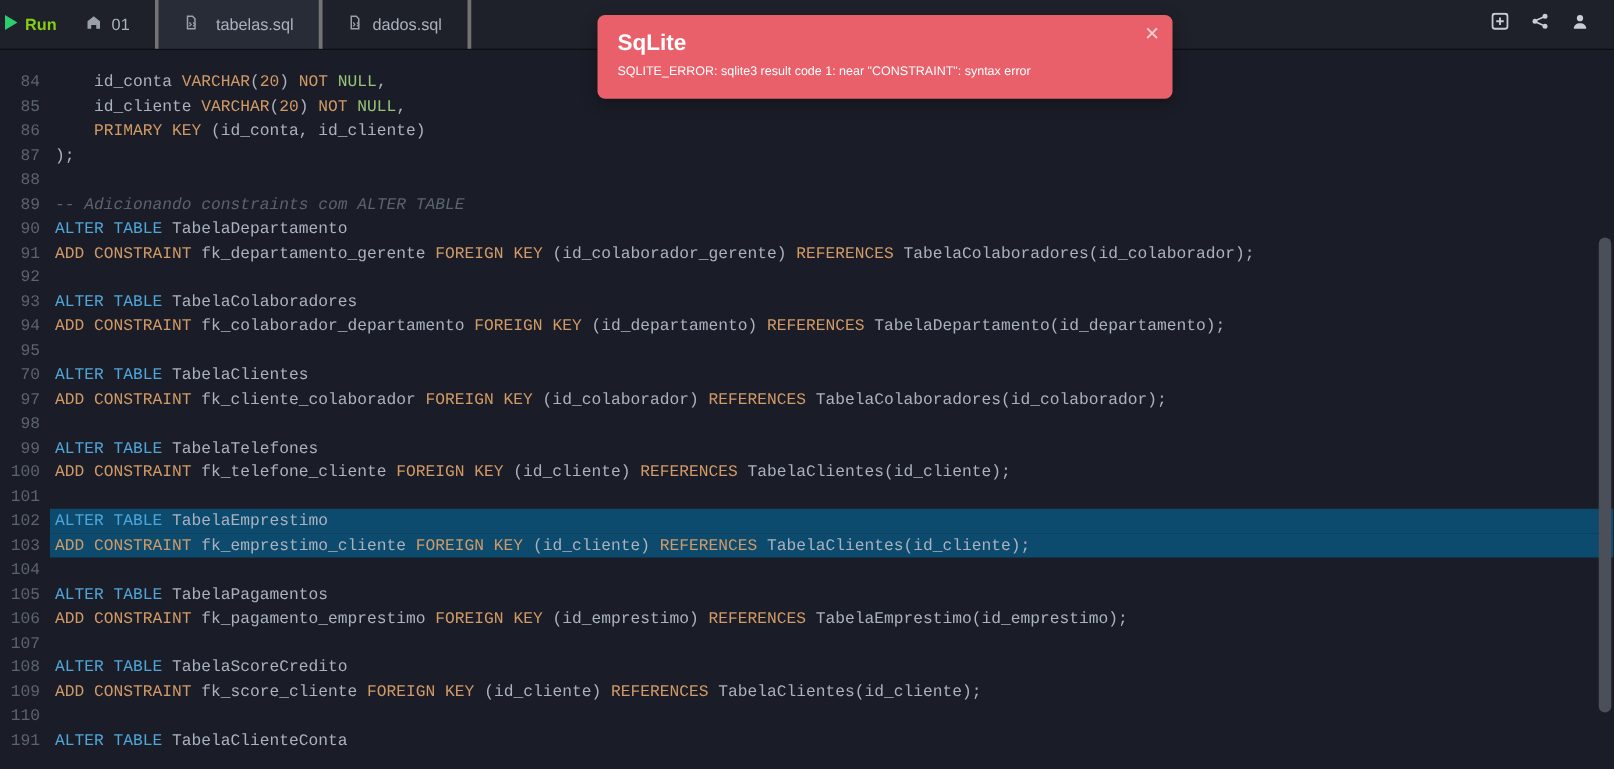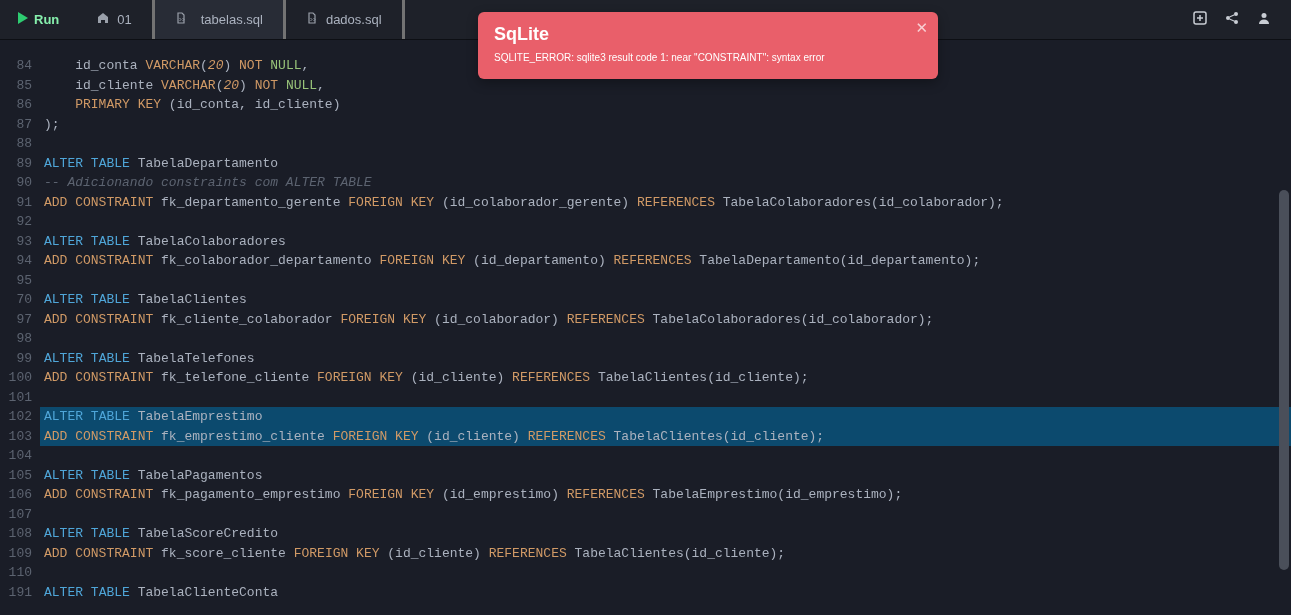--- a/index.html
+++ b/index.html
@@ -17,23 +17,23 @@
   display: flex;
   align-items: center;
   height: 40px;
   background: #1e2129;
   border-bottom: 1px solid #0d0f14;
 }
 .run-btn {
   display: flex;
   align-items: center;
   gap: 6px;
-  padding: 0 18px;
+  padding: 0 4px;
   height: 100%;
-  color: #86efac;
+  color: #84cc16;
   font-family: Arial, sans-serif;
   font-size: 13px;
   font-weight: bold;
   cursor: pointer;
 }
 .tab {
   display: flex;
   align-items: center;
   gap: 8px;
   padding: 0 20px;
@@ -83,21 +83,21 @@
 .line {
   height: 19.5px;
   line-height: 19.5px;
   white-space: pre;
   padding-left: 4px;
 }
 .line.hl { background: #0c4a6e; }
 .kw1 { color: #4fa6d9; }   
 .kw2 { color: #d19a66; }   
 .kw3 { color: #98c379; }   
-.num { color: #d19a66; font-style: italic; }
+.num { color: #d19a66; }
 .cm { color: #5c6370; font-style: italic; }
 .ident { color: #abb2bf; }
 .punct { color: #abb2bf; }
 
 .toast {
   position: absolute;
   top: 12px;
   left: 478px;
   width: 460px;
   background: #e95f6a;
@@ -220,22 +220,22 @@
       <div>110</div>
       <div>191</div>
     </div>
   <div class="code" id="code">
 
   <div class="line"><span class="ident">    id_conta </span><span class="kw2">VARCHAR</span><span class="punct">(</span><span class="num">20</span><span class="punct">) </span><span class="kw2">NOT</span><span class="ident"> </span><span class="kw3">NULL</span><span class="punct">,</span></div>
       <div class="line"><span class="ident">    id_cliente </span><span class="kw2">VARCHAR</span><span class="punct">(</span><span class="num">20</span><span class="punct">) </span><span class="kw2">NOT</span><span class="ident"> </span><span class="kw3">NULL</span><span class="punct">,</span></div>
       <div class="line"><span class="ident">    </span><span class="kw2">PRIMARY</span><span class="ident"> </span><span class="kw2">KEY</span><span class="ident"> (id_conta, id_cliente)</span></div>
       <div class="line"><span class="punct">);</span></div>
       <div class="line"></div>
+      <div class="line"><span class="cm">-- Adicionando constraints com ALTER TABLE</span></div>
       <div class="line"><span class="kw1">ALTER</span><span class="ident"> </span><span class="kw1">TABLE</span><span class="ident"> TabelaDepartamento</span></div>
-      <div class="line"><span class="cm">-- Adicionando constraints com ALTER TABLE</span></div>
       <div class="line"><span class="kw2">ADD</span><span class="ident"> </span><span class="kw2">CONSTRAINT</span><span class="ident"> fk_departamento_gerente </span><span class="kw2">FOREIGN</span><span class="ident"> </span><span class="kw2">KEY</span><span class="ident"> (id_colaborador_gerente) </span><span class="kw2">REFERENCES</span><span class="ident"> TabelaColaboradores(id_colaborador);</span></div>
       <div class="line"></div>
       <div class="line"><span class="kw1">ALTER</span><span class="ident"> </span><span class="kw1">TABLE</span><span class="ident"> TabelaColaboradores</span></div>
       <div class="line"><span class="kw2">ADD</span><span class="ident"> </span><span class="kw2">CONSTRAINT</span><span class="ident"> fk_colaborador_departamento </span><span class="kw2">FOREIGN</span><span class="ident"> </span><span class="kw2">KEY</span><span class="ident"> (id_departamento) </span><span class="kw2">REFERENCES</span><span class="ident"> TabelaDepartamento(id_departamento);</span></div>
       <div class="line"></div>
       <div class="line"><span class="kw1">ALTER</span><span class="ident"> </span><span class="kw1">TABLE</span><span class="ident"> TabelaClientes</span></div>
       <div class="line"><span class="kw2">ADD</span><span class="ident"> </span><span class="kw2">CONSTRAINT</span><span class="ident"> fk_cliente_colaborador </span><span class="kw2">FOREIGN</span><span class="ident"> </span><span class="kw2">KEY</span><span class="ident"> (id_colaborador) </span><span class="kw2">REFERENCES</span><span class="ident"> TabelaColaboradores(id_colaborador);</span></div>
       <div class="line"></div>
       <div class="line"><span class="kw1">ALTER</span><span class="ident"> </span><span class="kw1">TABLE</span><span class="ident"> TabelaTelefones</span></div>
       <div class="line"><span class="kw2">ADD</span><span class="ident"> </span><span class="kw2">CONSTRAINT</span><span class="ident"> fk_telefone_cliente </span><span class="kw2">FOREIGN</span><span class="ident"> </span><span class="kw2">KEY</span><span class="ident"> (id_cliente) </span><span class="kw2">REFERENCES</span><span class="ident"> TabelaClientes(id_cliente);</span></div>

